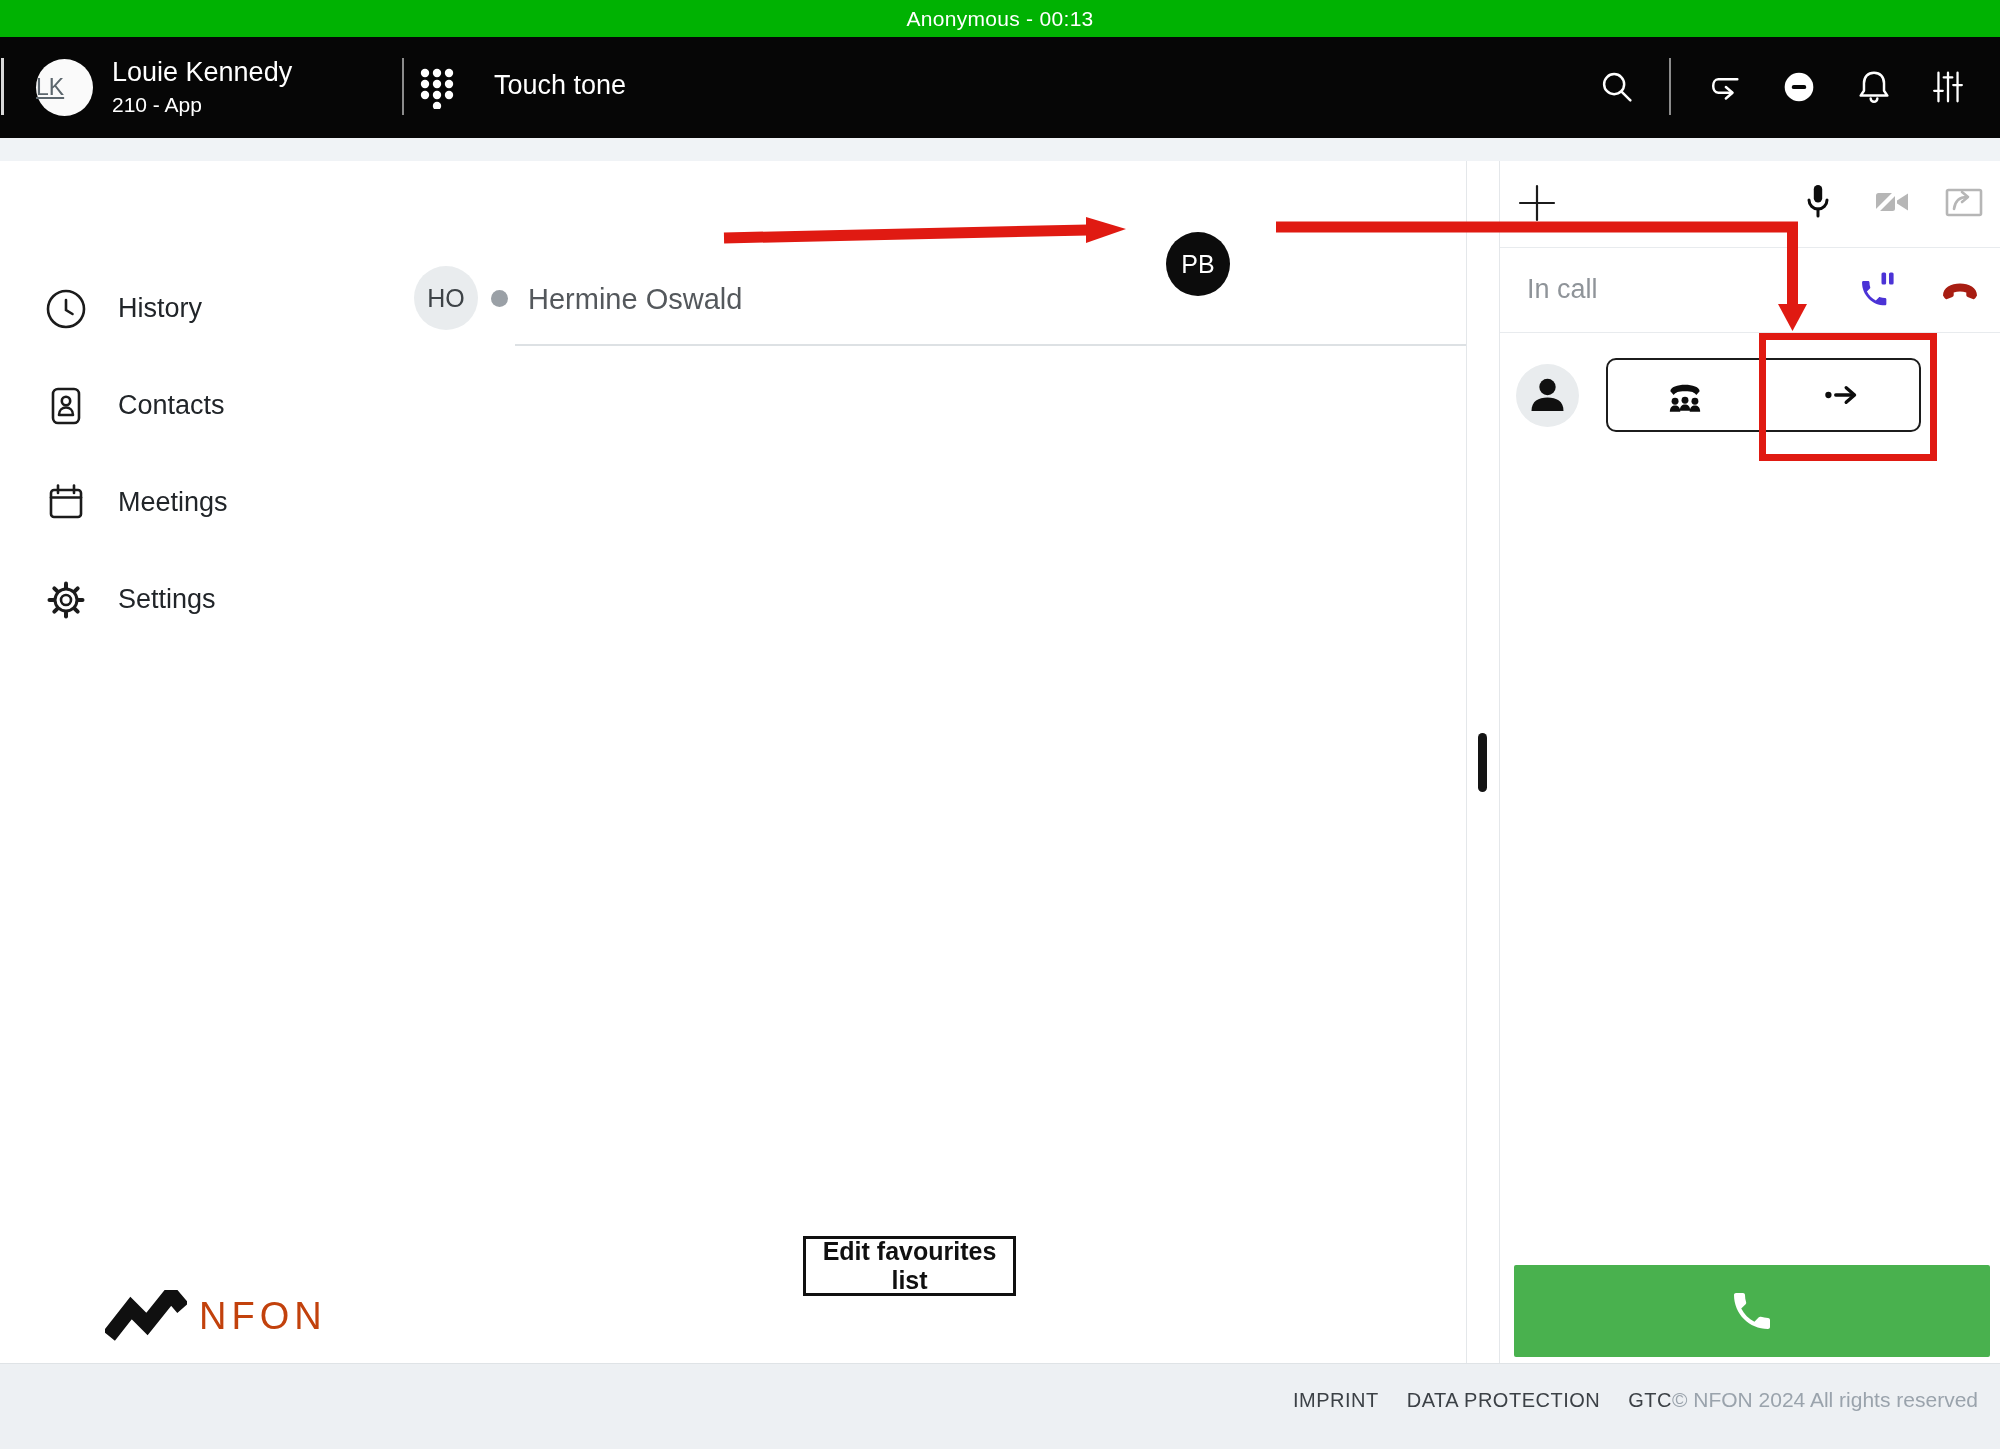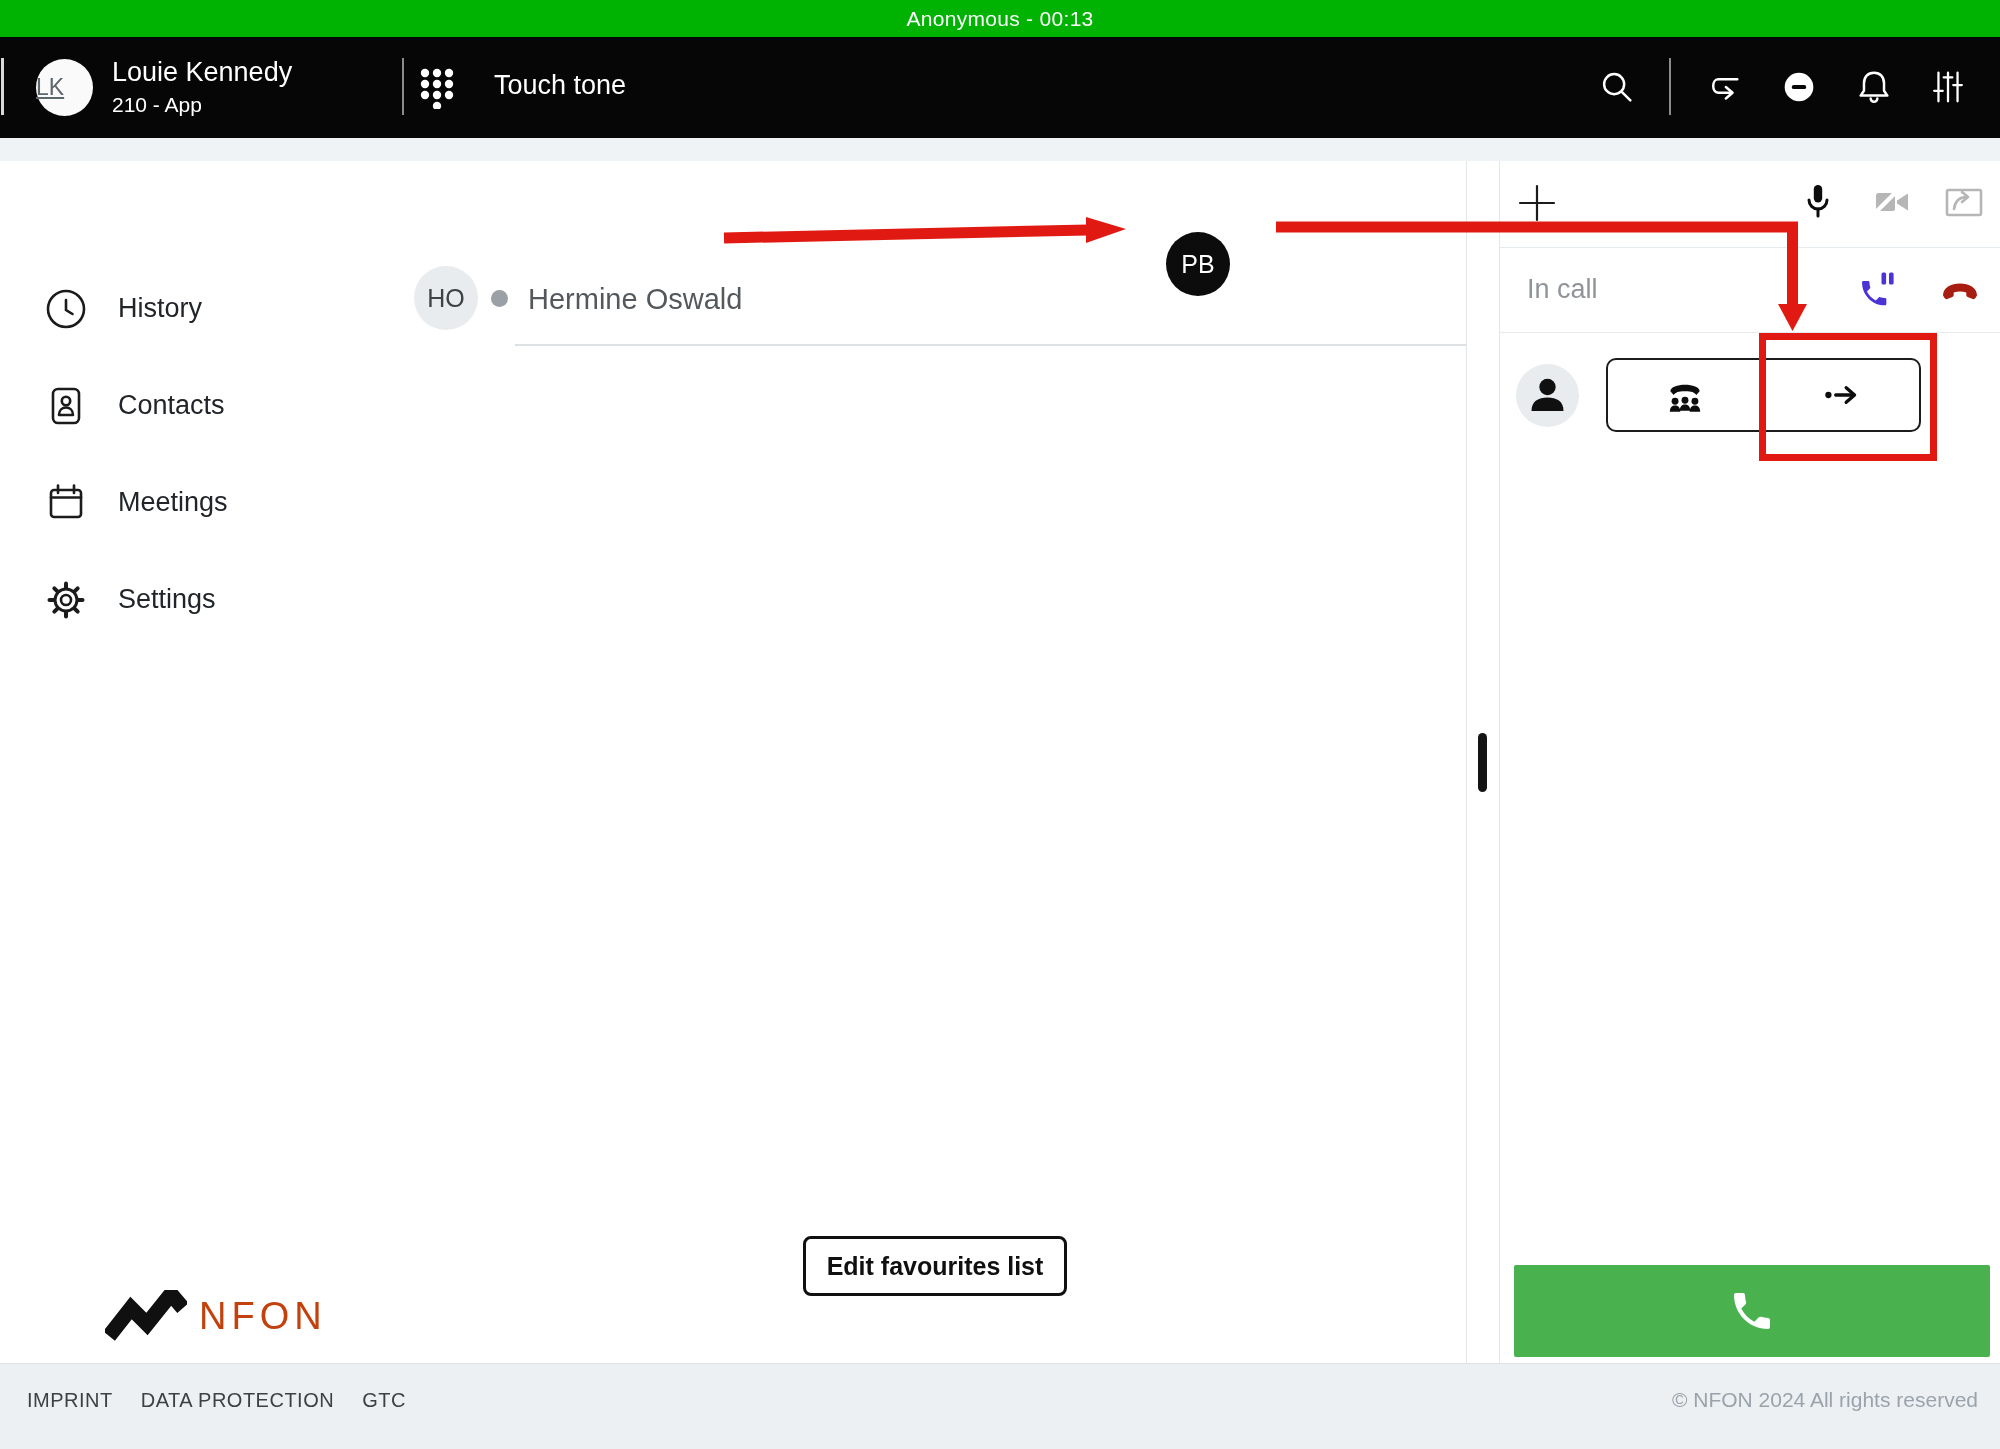--- a/index.html
+++ b/index.html
@@ -51,22 +51,22 @@
   
   .ho-avatar {
     position:absolute; left:414px; top:266px; width:64px; height:64px; border-radius:50%;
     background:#e9ecee; color:#3e4347; font-size:25px; font-weight:500;
     display:flex; align-items:center; justify-content:center; cursor:pointer;
   }
   .presence-dot { position:absolute; left:491px; top:290px; width:17px; height:17px; border-radius:50%; background:#9aa0a6; }
   .contact-name { position:absolute; left:528px; top:283px; font-size:29px; color:#54585c; cursor:pointer; }
   .fav-divider { position:absolute; left:515px; top:344px; width:951px; height:2px; background:#dde1e4; }
   .edit-fav-btn {
-    position:absolute; left:803px; top:1236px; width:264px; height:60px;
-    background:#fff; border:3px solid #101010; border-radius:8px;
+    position:absolute; left:803px; top:1236px; width:213px; height:60px;
+    background:#fff; border:3px solid #101010; border-radius:0;
     font-size:25px; font-weight:600; color:#101010;
     display:flex; align-items:center; justify-content:center; cursor:pointer;
     font-family:"Liberation Sans", sans-serif;
   }
   .pb-avatar {
     position:absolute; left:1166px; top:232px; width:64px; height:64px; border-radius:50%;
     background:#0c0c0c; color:#ffffff; font-size:25px; font-weight:500;
     display:flex; align-items:center; justify-content:center; cursor:pointer; z-index:6;
   }
 
@@ -95,21 +95,21 @@
   .annot-svg { position:absolute; left:0; top:0; width:2000px; height:1449px; pointer-events:none; z-index:8; }
   .highlight-box {
     position:absolute; left:1759px; top:333px; width:178px; height:128px;
     border:7px solid #e01a12; z-index:7; pointer-events:none;
   }
 
   
   .footer {
     position:absolute; left:0; top:1363px; width:2000px; height:86px;
     background:#edf0f3; border-top:1px solid #dfe3e6;
-    display:flex; align-items:center; justify-content:space-between;
+    display:flex; align-items:center; justify-content:flex-end;
     padding:0 22px 13px 27px;
   }
   .footer-links { display:flex; gap:28px; }
   .footer-link { font-size:20px; color:#3c4146; letter-spacing:.5px; cursor:pointer; }
   .copyright { font-size:21px; color:#9aa3ac; }
 </style>
 </head>
 <body>
 
 <div class="screen">

